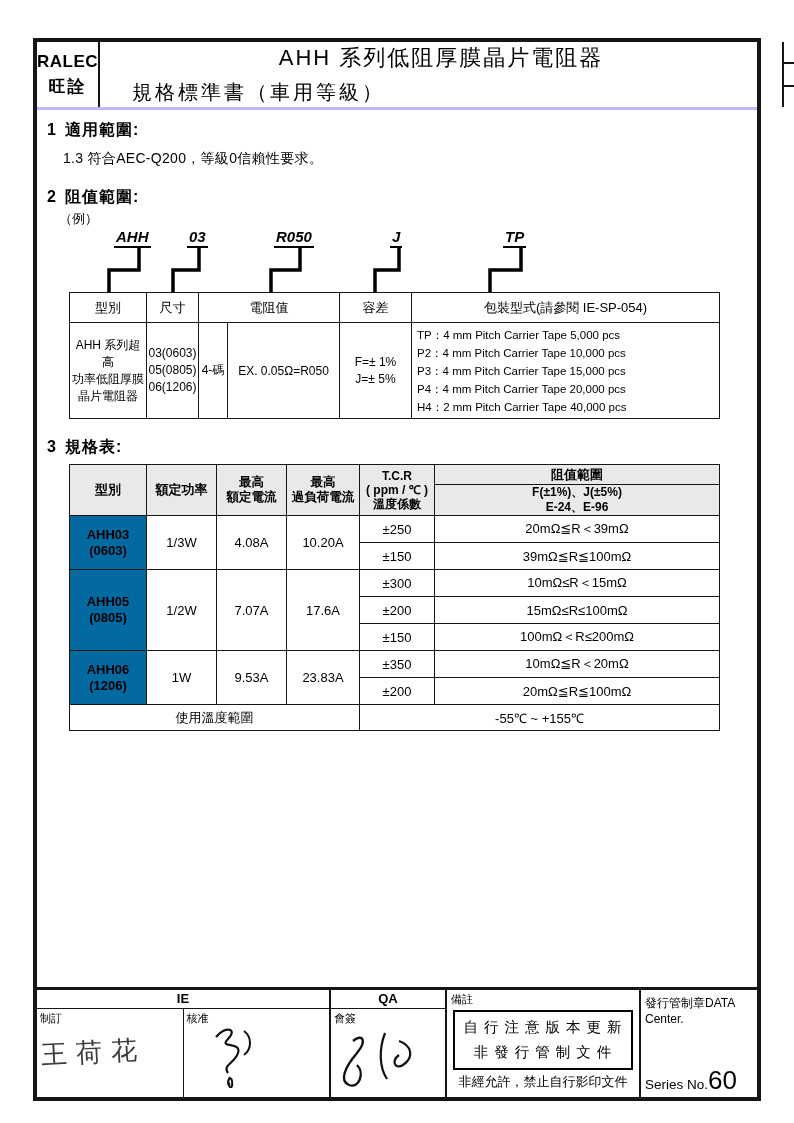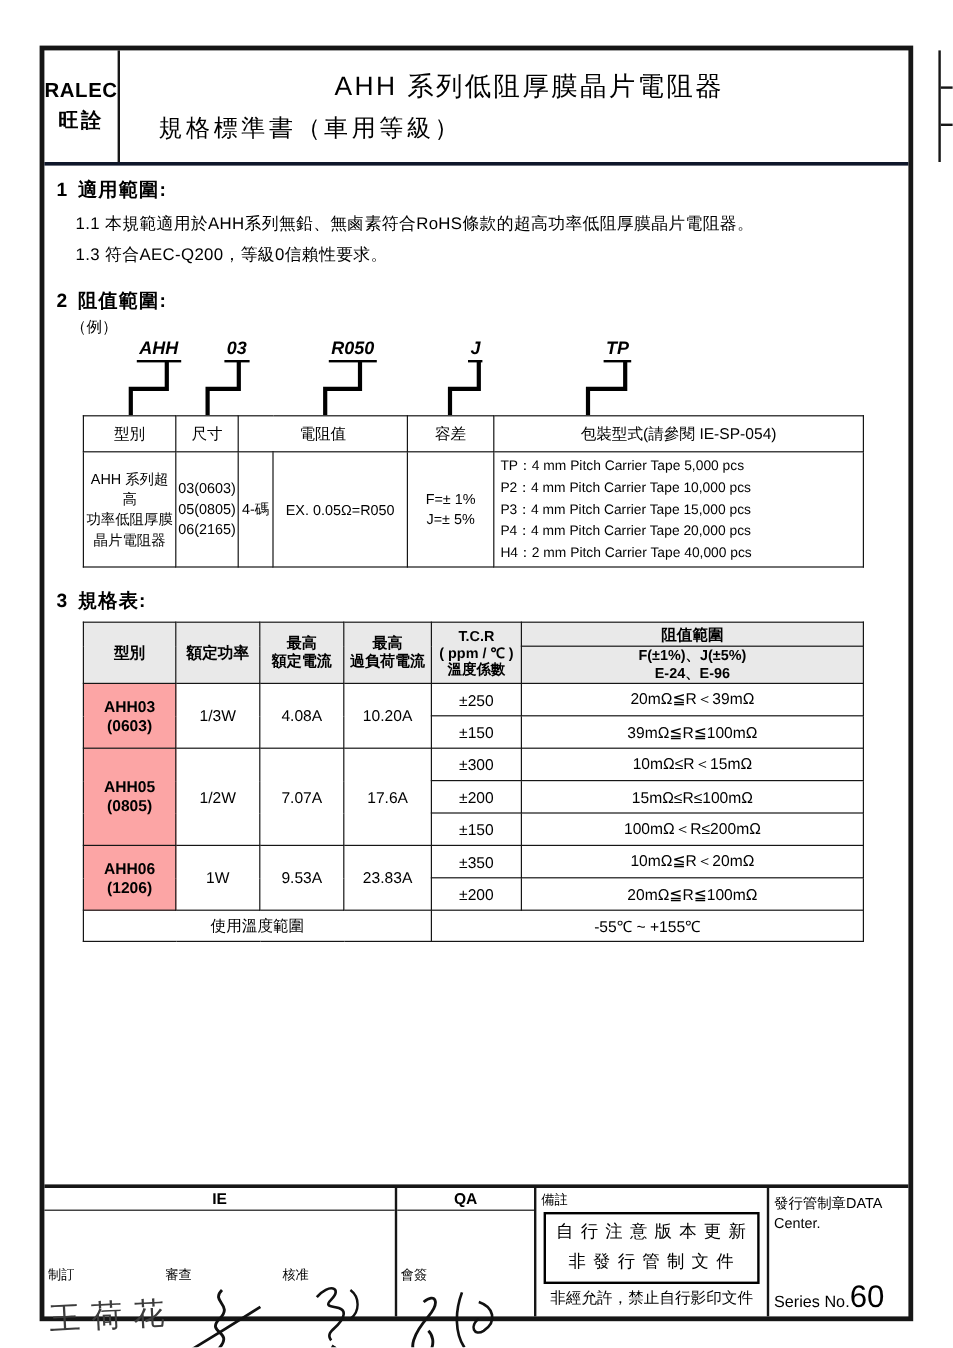--- a/index.html
+++ b/index.html
@@ -3,21 +3,21 @@
 <meta charset="utf-8">
 <style>
   * { box-sizing: border-box; margin: 0; padding: 0; }
   html, body { width: 794px; background: #ffffff; }
   body { font-family: "Liberation Sans", sans-serif; color: #000; }
   .page { position: relative; width: 794px; height: 1123px; background: #fff; overflow: hidden; }
   .frame { position: absolute; left: 33px; top: 38px; width: 728px; height: 1063px;
            border: 4px solid #161616; display: flex; flex-direction: column; background: #fff; }
 
   
-  .hdr { display: flex; height: 96px; border-bottom: 3px solid #0f172a; flex: none; }
+  .hdr { display: flex; height: 68px; border-bottom: 3px solid #c4b5fd; flex: none; }
   .hdr-logo { width: 95px; border-right: 2px solid #161616; display: flex; flex-direction: column;
               align-items: center; justify-content: center; gap: 3px; }
   .hdr-logo .l1 { font-size: 17px; font-weight: bold; letter-spacing: .5px; }
   .hdr-logo .l2 { font-size: 17px; font-weight: bold; letter-spacing: 2px; }
   .hdr-title { flex: 1; display: flex; flex-direction: column; align-items: center; justify-content: center; gap: 6px; }
   .hdr-title .t1 { font-size: 22px; letter-spacing: 2px; }
   .hdr-title .t2 { font-size: 20px; letter-spacing: 3px; }
   .hdr-info { width: 194px; border-left: 2px solid #161616; display: flex; flex-direction: column; }
   .hdr-info .row { flex: 1; display: flex; border-bottom: 2px solid #161616; }
   .hdr-info .row:last-child { border-bottom: none; }
@@ -46,32 +46,32 @@
   .t2 .pack td, .t2 td.packcell { text-align: left; }
   .t2 .lines div { line-height: 17px; }
   .packcell div { font-size: 11.5px; line-height: 18px; padding-left: 5px; white-space: nowrap; }
 
   .sec3 { margin-top: 18px; }
   .t3 { margin-top: 6px; }
   .t3 th { background: #e9e9e9; font-weight: bold; font-size: 13px; text-align: center; }
   .t3 .thsmall div { font-size: 12.5px; line-height: 15px; font-weight: bold; }
   .t3 .tcrh div { font-size: 12px; line-height: 14px; }
   .t3 td { font-size: 13px; text-align: center; height: 27px; }
-  .t3 .model { background: #fca5a5; font-weight: bold; }
+  .t3 .model { background: #0369a1; font-weight: bold; }
   .t3 .model div { line-height: 16px; }
   .t3 .rangeh { height: 20px; }
   .t3 .rangesub div { font-size: 12px; line-height: 15px; font-weight: bold; }
   .t3 .temp td { height: 26px; font-size: 13px; }
 
   
   .ftr { flex: none; height: 110px; border-top: 3px solid #161616; display: flex; }
   .f-col { border-right: 2px solid #161616; display: flex; flex-direction: column; }
   .f-head { height: 19px; border-bottom: 1.6px solid #161616; text-align: center;
             font-size: 13px; font-weight: bold; line-height: 18px; flex: none; }
-  .f-sigs { flex: 1; display: flex; align-items: center; }
+  .f-sigs { flex: 1; display: flex; }
   .f-cell { flex: 1; border-right: 1.6px solid #161616; position: relative; }
   .f-cell:last-child { border-right: none; }
   .f-lab { position: absolute; left: 3px; top: 2px; font-size: 11px; }
   .sig-name { position: absolute; left: 4px; top: 26px; font-size: 26px; color: #3c3c3c;
               letter-spacing: 9px; transform: rotate(-3deg); white-space: nowrap;
               font-family: "Liberation Serif", serif; }
   .f-note { width: 194px; border-right: 2px solid #161616; position: relative; padding: 2px 4px; }
   .f-note .lab { font-size: 11px; }
   .notebox { margin: 3px auto 0 auto; width: 180px; border: 2px solid #000; padding: 3px 4px; text-align: center; }
   .notebox div { font-size: 14.5px; line-height: 25px; letter-spacing: 1px; white-space: nowrap; }
@@ -112,21 +112,20 @@
         </div>
       </div>
     </div>
 
     <div class="content">
 
       <div class="sec-head">
         <span class="no">1</span><span>適用範圍:</span>
       </div>
       <div class="sec1-items">
-        <div>1.1 本規範適用於AHH系列無鉛、無鹵素符合RoHS條款的超高功率低阻厚膜晶片電阻器。</div>
         <div>1.3 符合AEC-Q200，等級0信賴性要求。</div>
       </div>
 
       <div class="sec2">
         <div class="sec-head">
           <span class="no">2</span><span>阻值範圍:</span>
         </div>
         <div class="example">（例）</div>
 
         <div class="diagram">
@@ -163,21 +162,21 @@
           </tr>
           <tr>
             <td class="lines">
               <div>AHH 系列超高</div>
               <div>功率低阻厚膜</div>
               <div>晶片電阻器</div>
             </td>
             <td class="lines">
               <div>03(0603)</div>
               <div>05(0805)</div>
-              <div>06(2165)</div>
+              <div>06(1206)</div>
             </td>
             <td>4-碼</td>
             <td>EX. 0.05Ω=R050</td>
             <td class="lines">
               <div>F=± 1%</div>
               <div>J=± 5%</div>
             </td>
             <td class="packcell">
               <div>TP：4 mm Pitch Carrier Tape 5,000 pcs</div>
               <div>P2：4 mm Pitch Carrier Tape 10,000 pcs</div>
@@ -293,28 +292,20 @@
 
     <div class="ftr">
       <div class="f-col" style="width:294px">
         <div class="f-head">IE</div>
         <div class="f-sigs">
           <div class="f-cell">
             <span class="f-lab">制訂</span>
             <span class="sig-name">王荷花</span>
           </div>
           <div class="f-cell">
-            <span class="f-lab">審查</span>
-            <svg class="sig" style="left:8px;top:16px" width="80" height="70">
-              <path d="M42,6 C32,16 52,18 40,30 C28,42 52,40 40,54 C34,62 24,64 20,58" fill="none" stroke="#111" stroke-width="2.4"></path>
-              <path d="M6,62 C26,50 52,34 74,20" fill="none" stroke="#111" stroke-width="2.2"></path>
-              <path d="M38,58 C42,64 36,68 40,62" fill="none" stroke="#111" stroke-width="2"></path>
-            </svg>
-          </div>
-          <div class="f-cell">
             <span class="f-lab">核准</span>
             <svg class="sig" style="left:14px;top:8px" width="66" height="80">
               <path d="M18,20 C28,8 40,12 30,22 C20,32 44,24 40,36 C37,46 24,48 30,56" fill="none" stroke="#111" stroke-width="2.2"></path>
               <path d="M46,14 C54,20 54,32 46,38" fill="none" stroke="#111" stroke-width="2"></path>
               <path d="M32,60 C26,68 36,76 34,64 C33,58 28,64 32,68" fill="none" stroke="#111" stroke-width="2"></path>
             </svg>
           </div>
         </div>
       </div>
 

